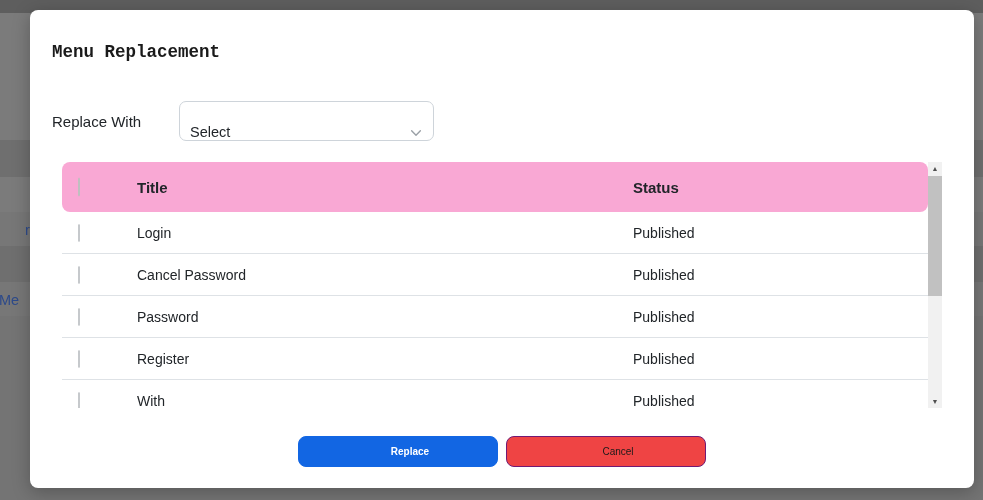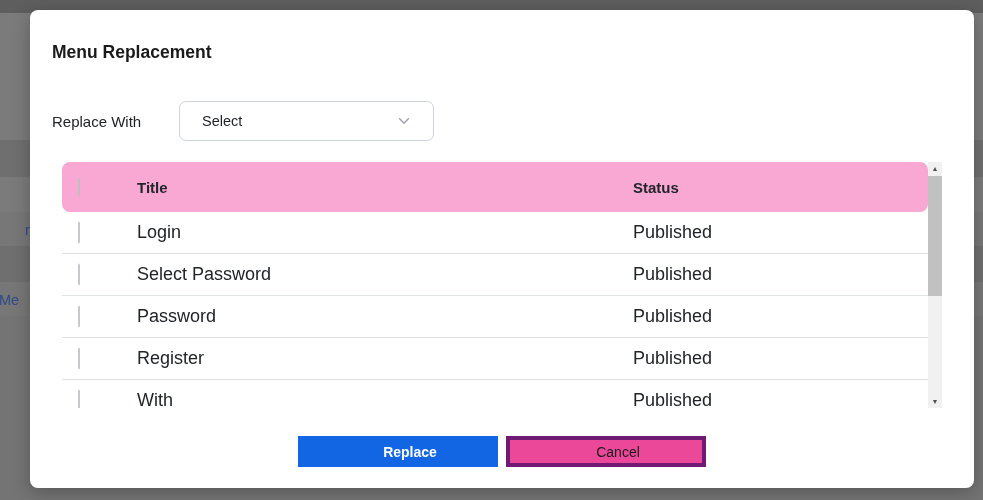--- a/index.html
+++ b/index.html
@@ -39,39 +39,40 @@
     background: #ffffff;
     border-radius: 8px;
     box-shadow: 0 4px 18px rgba(0,0,0,0.25);
   }
   .modal-title {
     position: absolute;
     left: 22px; top: 32px;
     font-size: 17.5px;
     font-weight: 700;
     color: #1a1a1a;
+    font-family: Liberation Mono, monospace;
   }
 
   .replace-row {
     position: absolute;
     left: 22px; top: 97px;
     height: 28px;
     display: flex; align-items: center;
   }
   .replace-label {
     font-size: 15px;
     color: #212529;
     width: 127px;
   }
   .select-box {
     width: 255px; height: 40px;
     border: 1px solid #ced4da;
     border-radius: 7px;
-    display: flex; align-items: center;
-    padding: 0 22px;
+    display: flex; align-items: flex-end;
+    padding: 0 10px;
     cursor: pointer;
     background: #fff;
   }
   .select-text { font-size: 14.5px; color: #212529; flex: 1; }
   .chevron { width: 14px; height: 14px; color: #9aa0a6; flex: none; }
 
   
   .table-wrap {
     position: absolute;
     left: 32px; top: 152px;
@@ -86,21 +87,21 @@
     font-weight: 700;
     font-size: 15px;
     color: #212529;
   }
   .tbody { height: 196px; overflow: hidden; }
   .trow {
     height: 42px;
     display: flex; align-items: center;
     position: relative;
     border-bottom: 1px solid #dee2e6;
-    font-size: 18px;
+    font-size: 14px;
     color: #212529;
     background: #fff;
   }
   .cell-check { position: absolute; left: 16px; top: 50%; transform: translateY(-50%); }
   .cell-title { position: absolute; left: 75px; }
   .cell-status { position: absolute; left: 571px; }
   .checkbox {
     width: 17px; height: 17px;
     border: 1px solid #c6c9cc;
     border-radius: 4px;
@@ -135,36 +136,36 @@
 
   
   .footer {
     position: absolute;
     left: 0; bottom: 21px;
     width: 100%;
     display: flex; justify-content: center; gap: 8px;
   }
   .btn {
     width: 200px; height: 31px;
-    border-radius: 0;
+    border-radius: 8px;
     font-family: "Liberation Sans", sans-serif;
-    font-size: 14px;
+    font-size: 10px;
     display: flex; align-items: center; justify-content: center;
     cursor: pointer;
     padding-left: 24px;
   }
   .btn-primary {
     background: #1266e3;
     border: 1px solid #1266e3;
     color: #ffffff;
     font-weight: 700;
   }
   .btn-cancel {
-    background: #ec4899;
-    border: 4px solid #701a75;
+    background: #ef4444;
+    border: 1px solid #701a75;
     color: #1a1a1a;
     font-weight: 400;
   }
 </style>
 </head>
 <body>
 
 <div class="overlay">
   <div class="band band-top"></div>
   <div class="band band-a"></div>
@@ -206,21 +207,21 @@
       <span class="checkbox"></span>
     </span>
     <span class="cell-title">Login</span>
     <span class="cell-status">Published</span>
   </div>
 
   <div class="trow">
     <span class="cell-check">
       <span class="checkbox"></span>
     </span>
-    <span class="cell-title">Select Password</span>
+    <span class="cell-title">Cancel Password</span>
     <span class="cell-status">Published</span>
   </div>
 
   <div class="trow">
     <span class="cell-check">
       <span class="checkbox"></span>
     </span>
     <span class="cell-title">Password</span>
     <span class="cell-status">Published</span>
   </div>

